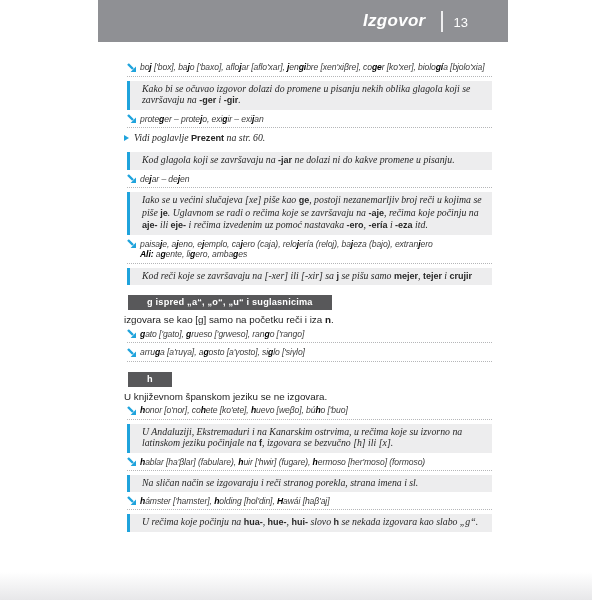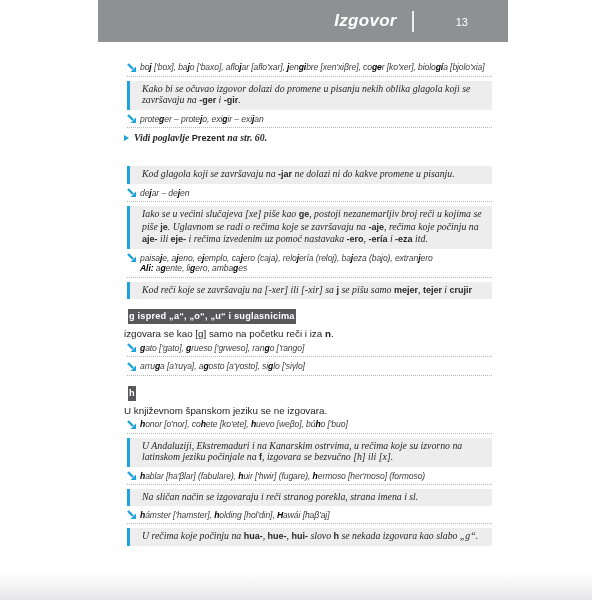--- a/index.html
+++ b/index.html
@@ -7,21 +7,21 @@
   body { background:#ffffff; font-family:"Liberation Sans", sans-serif; }
   .page { position:relative; width:592px; height:600px; background:#ffffff; overflow:hidden; }
 
   
   .band { position:absolute; left:98px; top:0; width:410px; height:42px;
           background:#8f9094; display:flex; align-items:center; justify-content:flex-end;
           padding-right:40px; }
   .band-title { color:#ffffff; font-size:17px; font-weight:bold; font-style:italic;
                 letter-spacing:.3px; }
   .band-sep { width:2px; height:21px; background:rgba(255,255,255,.85); margin:0 11px 0 15px; }
-  .band-page { color:#ffffff; font-size:11px; padding-top:2px;margin-left:31px; }
+  .band-page { color:#ffffff; font-size:13px; padding-top:2px; }
 
   
   .content { position:absolute; left:124px; top:62px; width:368px; color:#1c1c1c; }
 
   
   .ex { display:flex; align-items:flex-start; margin:0 0 4px 3px; padding-bottom:3px;
         border-bottom:1px dotted #b5b6b8; }
   .ex .arrow { flex:0 0 13px; color:#1fa3dc; margin-top:0.5px; }
   .ex .arrow svg { display:block; }
   .ex-text { font-size:8.6px; font-style:italic; line-height:10.5px; color:#3d3d3d;
@@ -32,30 +32,30 @@
   .note { background:#ededee; border-left:3px solid #1fa3dc; margin:0 0 4px 3px;
           padding:2px 4px 3px 12px; font-family:"Liberation Serif", serif;
           font-style:italic; font-size:9.8px; line-height:11.5px; color:#272727; }
   .note b { font-family:"Liberation Sans", sans-serif; font-style:normal; font-size:9px; }
 
   
   .plain { font-size:9.8px; line-height:11.5px; margin:0 0 3px 0; color:#1c1c1c; }
   .plain b { font-weight:bold; }
 
   
-  .ref { display:flex; align-items:center; margin:0 0 22px 0; font-family:"Liberation Serif", serif;
-         font-style:italic; font-size:9.8px; color:#272727; line-height:11px;font-weight:bold; }
+  .ref { display:flex; align-items:center; margin:0 0 8px 0; font-family:"Liberation Serif", serif;
+         font-style:italic; font-size:9.8px; color:#272727; line-height:11px; }
   .ref .tri { width:0; height:0; border-left:5px solid #1fa3dc; border-top:3.5px solid transparent;
               border-bottom:3.5px solid transparent; margin-right:5px; flex:0 0 auto; }
   .ref b { font-family:"Liberation Sans", sans-serif; font-style:normal; font-size:9.2px; }
 
   
   .shead { margin:6px 0 4px 4px; }
   .shead span { display:inline-block; background:#58585a; color:#ffffff; font-size:9.2px;
-                font-weight:bold; padding:2px 1px 3px; letter-spacing:.2px; }
+                font-weight:bold; padding:2px 19px 3px; letter-spacing:.2px; }
 
   
   .foot-shadow { position:absolute; left:0; bottom:0; width:600px; height:28px;
                  background:linear-gradient(to bottom, rgba(228,228,230,0) 0%, #e7e7e9 100%); }
 </style>
 </head>
 <body>
 
 <div class="page">
 

